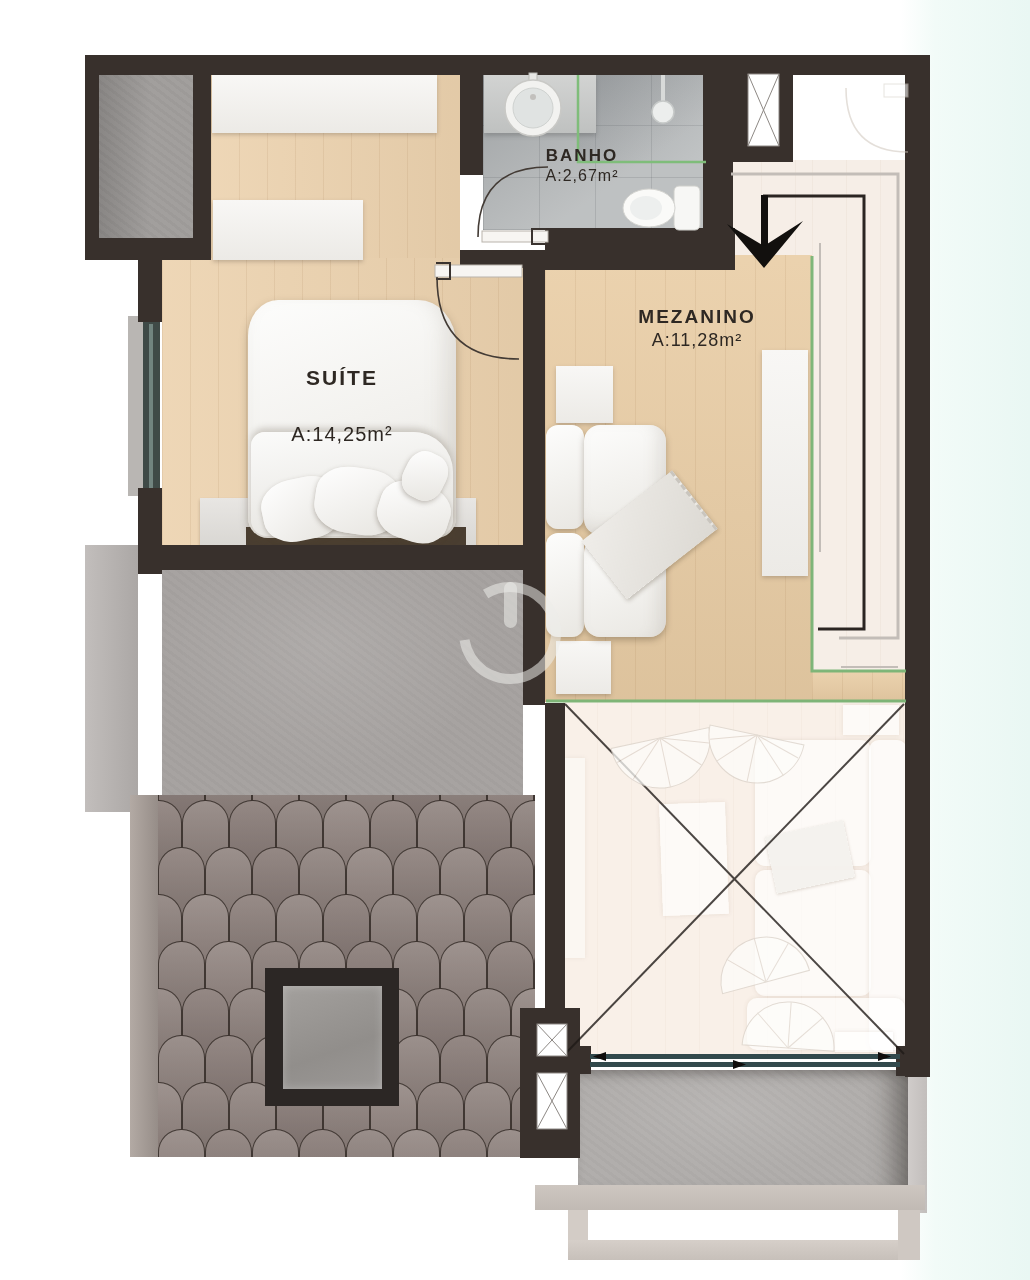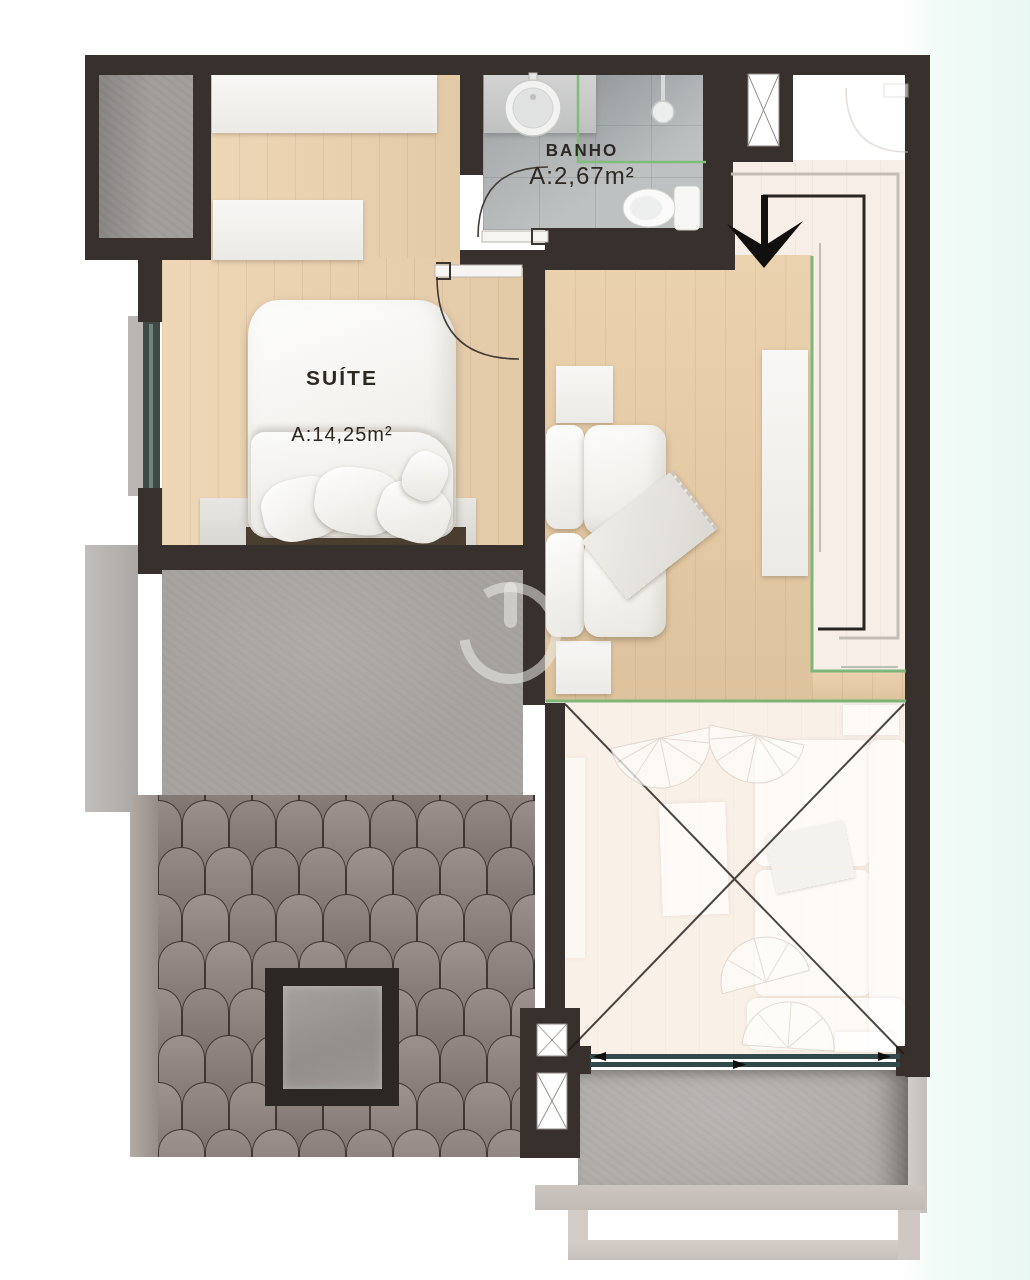--- a/index.html
+++ b/index.html
@@ -27,21 +27,21 @@
         background-image:radial-gradient(ellipse at 45% 35%,rgba(255,255,255,.10),transparent 60%),
         repeating-linear-gradient(37deg,rgba(0,0,0,.025) 0 3px,transparent 3px 7px);}
   .concrete2{background-color:#9c9997;
         background-image:linear-gradient(90deg,rgba(0,0,0,.12),rgba(255,255,255,.06) 55%),
         repeating-linear-gradient(37deg,rgba(0,0,0,.03) 0 3px,transparent 3px 7px);}
   .whitebox{background:linear-gradient(180deg,#f8f7f5,#eceae6);box-shadow:0 2px 4px rgba(70,60,50,.25);}
   .softwhite{background:linear-gradient(160deg,#fdfdfc,#e9e7e2);}
   .room-label{position:absolute;transform:translate(-50%,-50%);text-align:center;color:#2e2823;line-height:1.25;}
   .room-label .nm{font-weight:700;letter-spacing:2px;display:block;}
   .room-label .ar{font-weight:400;letter-spacing:1px;display:block;}
-  .lbl-banho .nm{font-size:17px;} .lbl-banho .ar{font-size:24px;}
+  .lbl-banho .nm{font-size:17px;} .lbl-banho .ar{font-size:16px;}
   .lbl-suite .nm{font-size:21px;} .lbl-suite .ar{font-size:20px;margin-top:31px;}
   .lbl-mez .nm{font-size:19px;} .lbl-mez .ar{font-size:18px;}
   .pillow{background:linear-gradient(150deg,#ffffff,#e6e4df);border-radius:40%;box-shadow:0 2px 5px rgba(80,70,55,.35);}
   .ghost{background:rgba(255,255,255,.78);box-shadow:0 0 4px rgba(160,140,120,.25);}
 </style>
 </head>
 <body>
 
 <div class="stage">
 
@@ -333,14 +333,18 @@
   </svg>
 
   <div class="room-label lbl-banho" style="left:582px;top:166px;">
     <span class="nm">BANHO</span>
     <span class="ar">A:2,67m²</span>
   </div>
   <div class="room-label lbl-suite" style="left:342px;top:406px;">
     <span class="nm">SUÍTE</span>
     <span class="ar">A:14,25m²</span>
   </div>
+  <div class="room-label lbl-mez" style="left:697px;top:328px;">
+    <span class="nm">MEZANINO</span>
+    <span class="ar">A:11,28m²</span>
+  </div>
 
 </div>
 
 </body></html>

